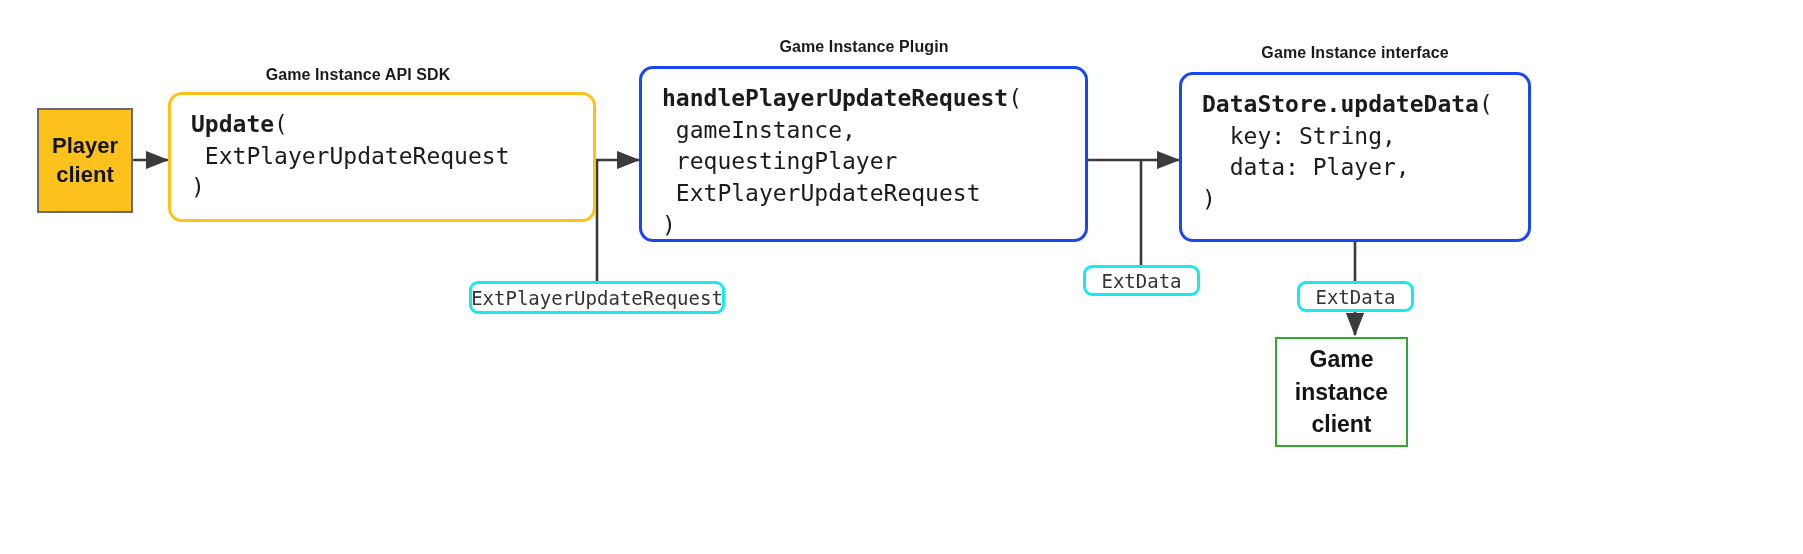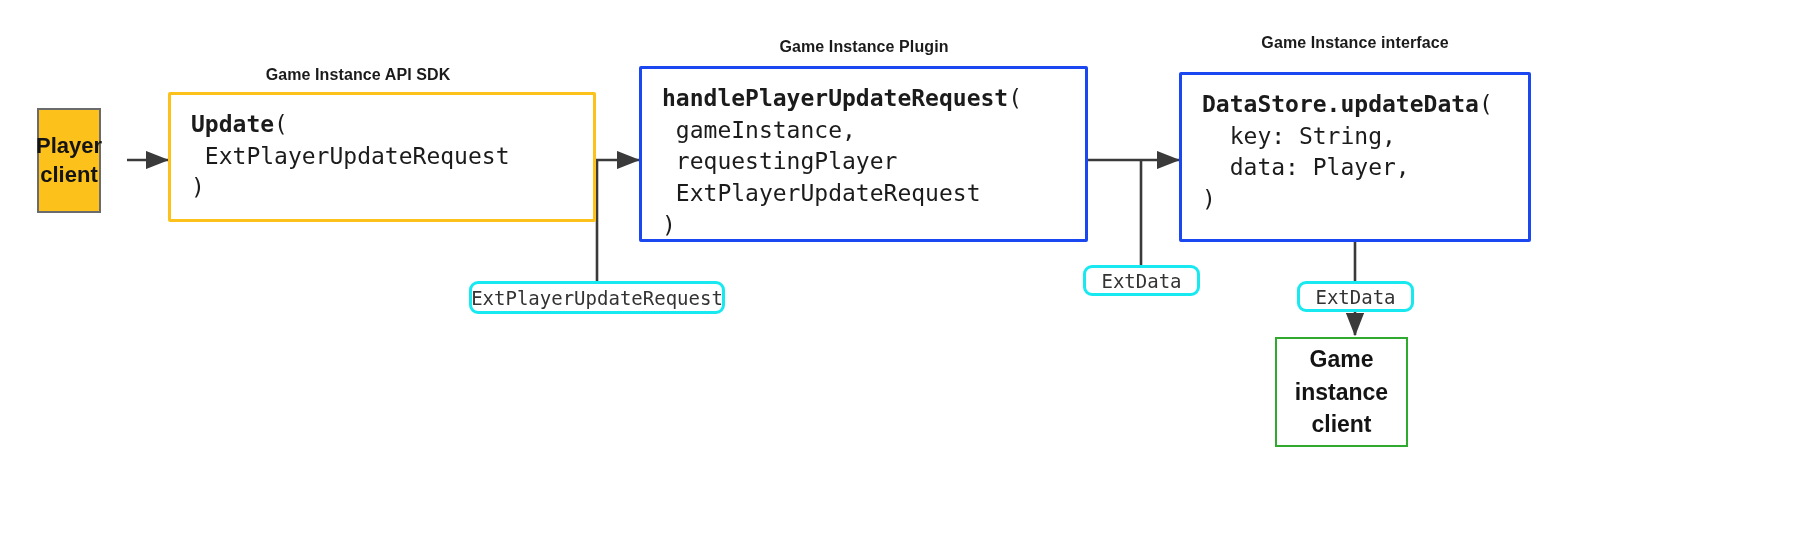--- a/index.html
+++ b/index.html
@@ -46,21 +46,21 @@
   .actor-box .actor-label {
     font-weight: bold;
     font-size: 22px;
     line-height: 1.28;
     color: #141414;
     text-align: center;
   }
 
   
   .code-box {
-    border-radius: 2px;
+    border-radius: 14px;
     border-width: 3px;
     border-style: solid;
     padding: 14px 16px 10px 20px;
   }
   .code-box.yellow  { border-color: #fcc21b; }
   .code-box.blue    { border-color: #1a47f0; }
 
   .code-line {
     font-family: "DejaVu Sans Mono", "Liberation Mono", monospace;
     font-size: 23px;
@@ -141,23 +141,23 @@
 
     <line x1="1355" y1="242" x2="1355" y2="282" stroke="#3a3a3a" stroke-width="2.6"></line>
 
     <line x1="1355" y1="311" x2="1355" y2="335" stroke="#3a3a3a" stroke-width="2.6" marker-end="url(#arrowhead)"></line>
   </svg>
 
   <div class="group-title" style="left:168px; top:66px; width:380px;">Game Instance API SDK</div>
 
   <div class="group-title" style="left:639px; top:38px; width:450px;">Game Instance Plugin</div>
 
-  <div class="group-title" style="left:1179px; top:34px; width:352px;text-align:center;">Game Instance interface</div>
-
-  <div class="node actor-box" style="left:37px; top:108px; width:64px; height:105px;">
+  <div class="group-title" style="left:1179px; top:44px; width:352px;text-align:center;">Game Instance interface</div>
+
+  <div class="node actor-box" style="left:37px; top:108px; width:96px; height:105px;">
     <div class="actor-label">
       <span>Player</span><br>
       <span>client</span>
     </div>
   </div>
 
   <div class="node code-box yellow" style="left:168px; top:92px; width:428px; height:130px;">
     <div class="code-line head"><span>Update</span><span class="paren">(</span></div>
     <div class="code-line"> ExtPlayerUpdateRequest</div>
     <div class="code-line">)</div>

